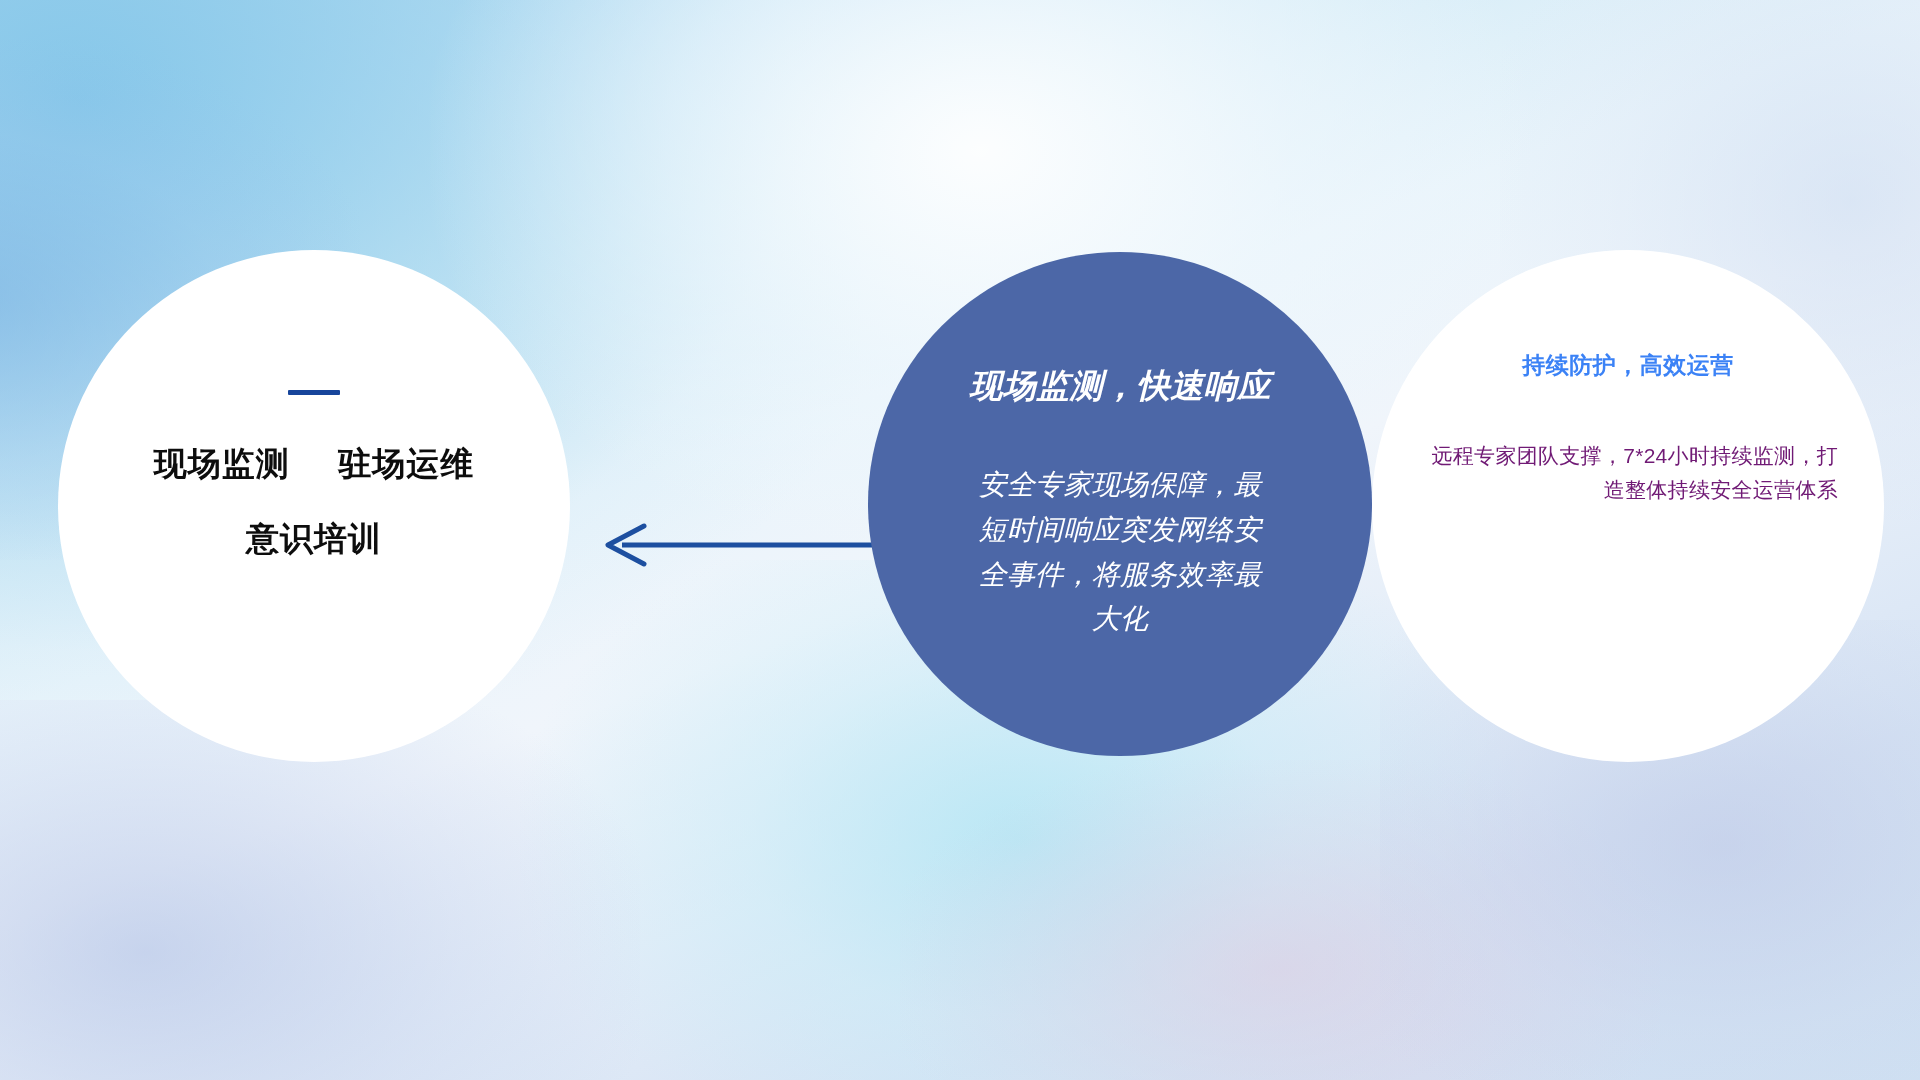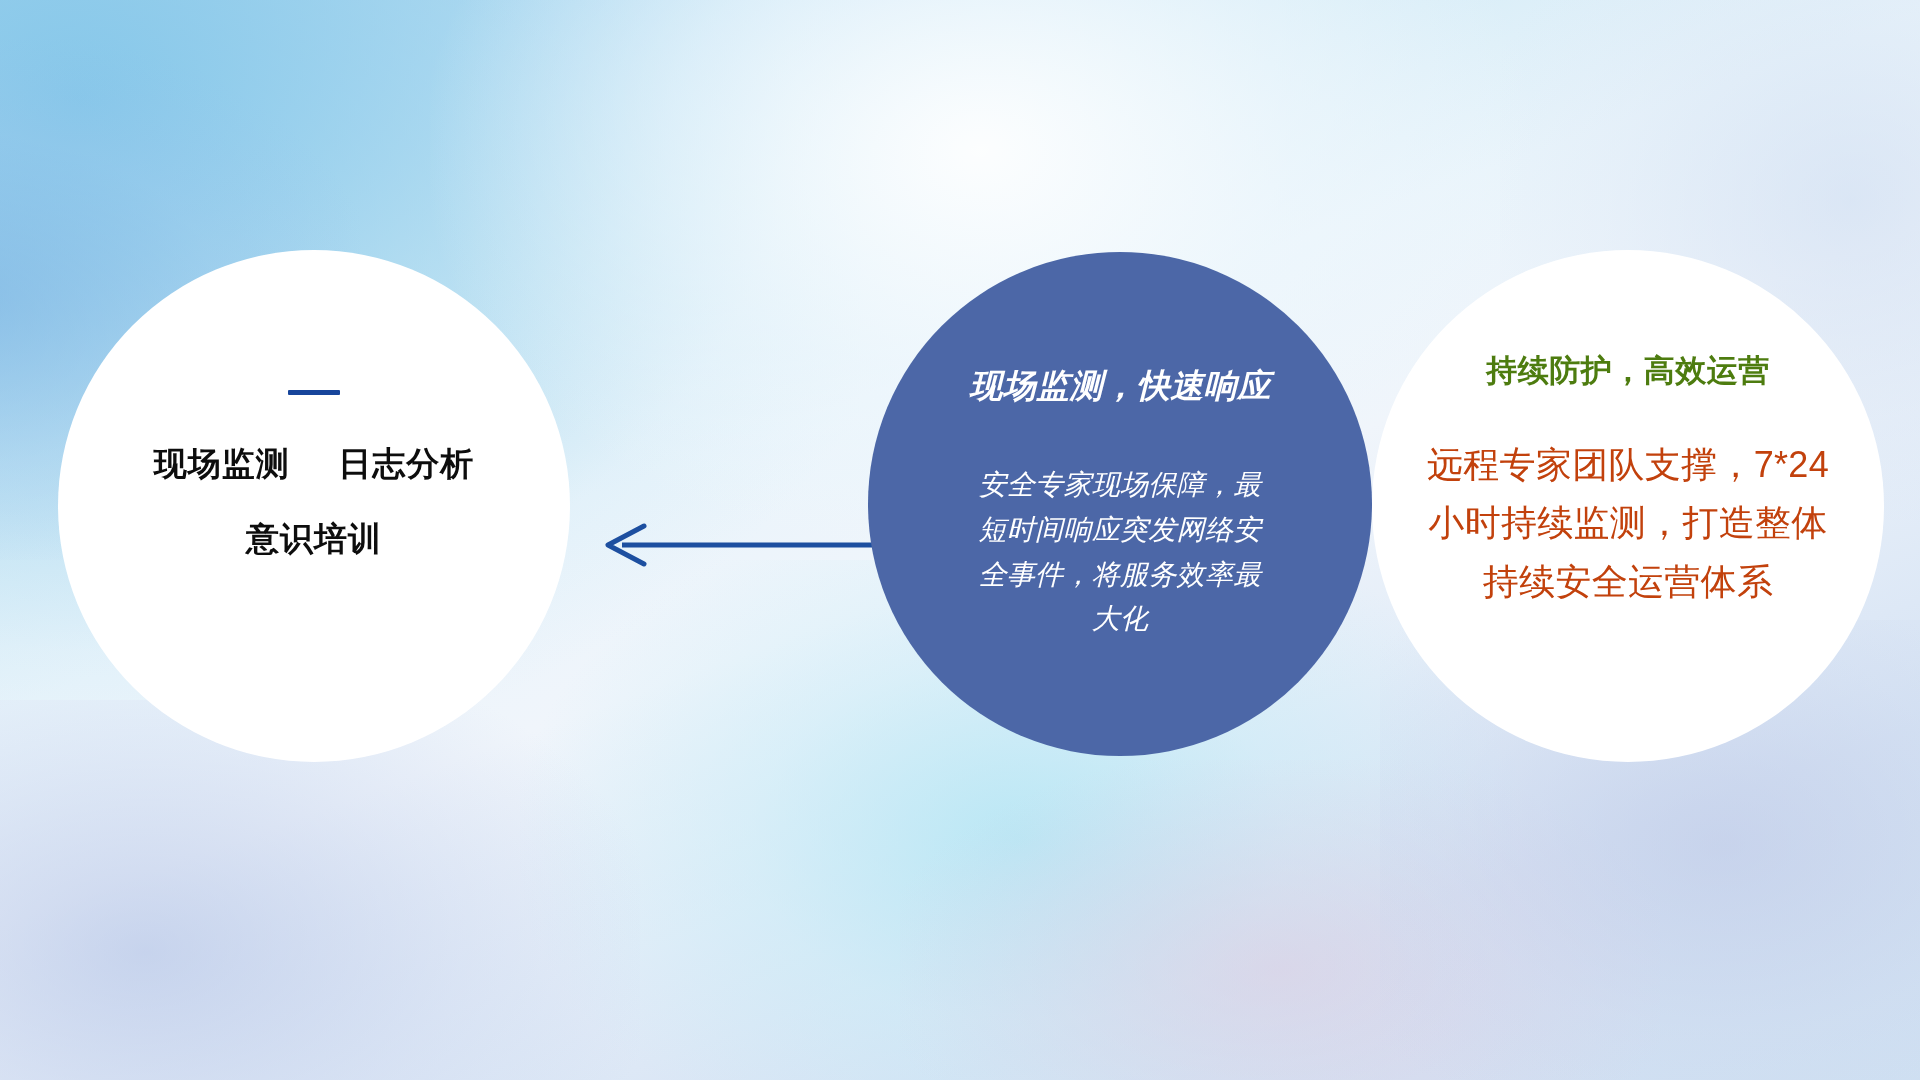--- a/index.html
+++ b/index.html
@@ -188,32 +188,32 @@
 
   
   .right-inner {
     width:100%;
     padding-top:100px;
     display:flex;
     flex-direction:column;
     align-items:center;
   }
   .right-title {
-    font-size:31px;
+    font-size:23px;
     font-weight:bold;
-    color:#4d7c0f;
+    color:#3b82f6;
     letter-spacing:0.5px;
     white-space:nowrap;
-    margin-bottom:44px;
+    margin-bottom:58px;
   }
   .right-body {
-    font-size:36px;
-    color:#c2410c;
+    font-size:21px;
+    color:#701a75;
     line-height:1.62;
-    text-align:center;
+    text-align:right;
     width:420px;
     letter-spacing:0.3px;
   }
 
   
   .arrow-wrap {
     position:absolute;
     left:600px; top:520px;
     width:290px; height:50px;
     z-index:2;
@@ -240,21 +240,21 @@
       <polyline points="44,6 8,25 44,44" fill="none" stroke="#1d4fa0" stroke-width="5" stroke-linecap="round" stroke-linejoin="round"></polyline>
     </svg>
   </div>
 
   <div class="circle circle-left">
     <div class="left-inner">
       <div class="divider"></div>
       <div class="left-line">
         <span>现场监测</span>
         <span class="gap"></span>
-        <span>日志分析</span>
+        <span>驻场运维</span>
       </div>
       <div class="left-line last">
         <span>意识培训</span>
       </div>
     </div>
   </div>
 
   <div class="circle circle-center">
     <div class="center-inner">
       <div class="center-title">现场监测，快速响应</div>

